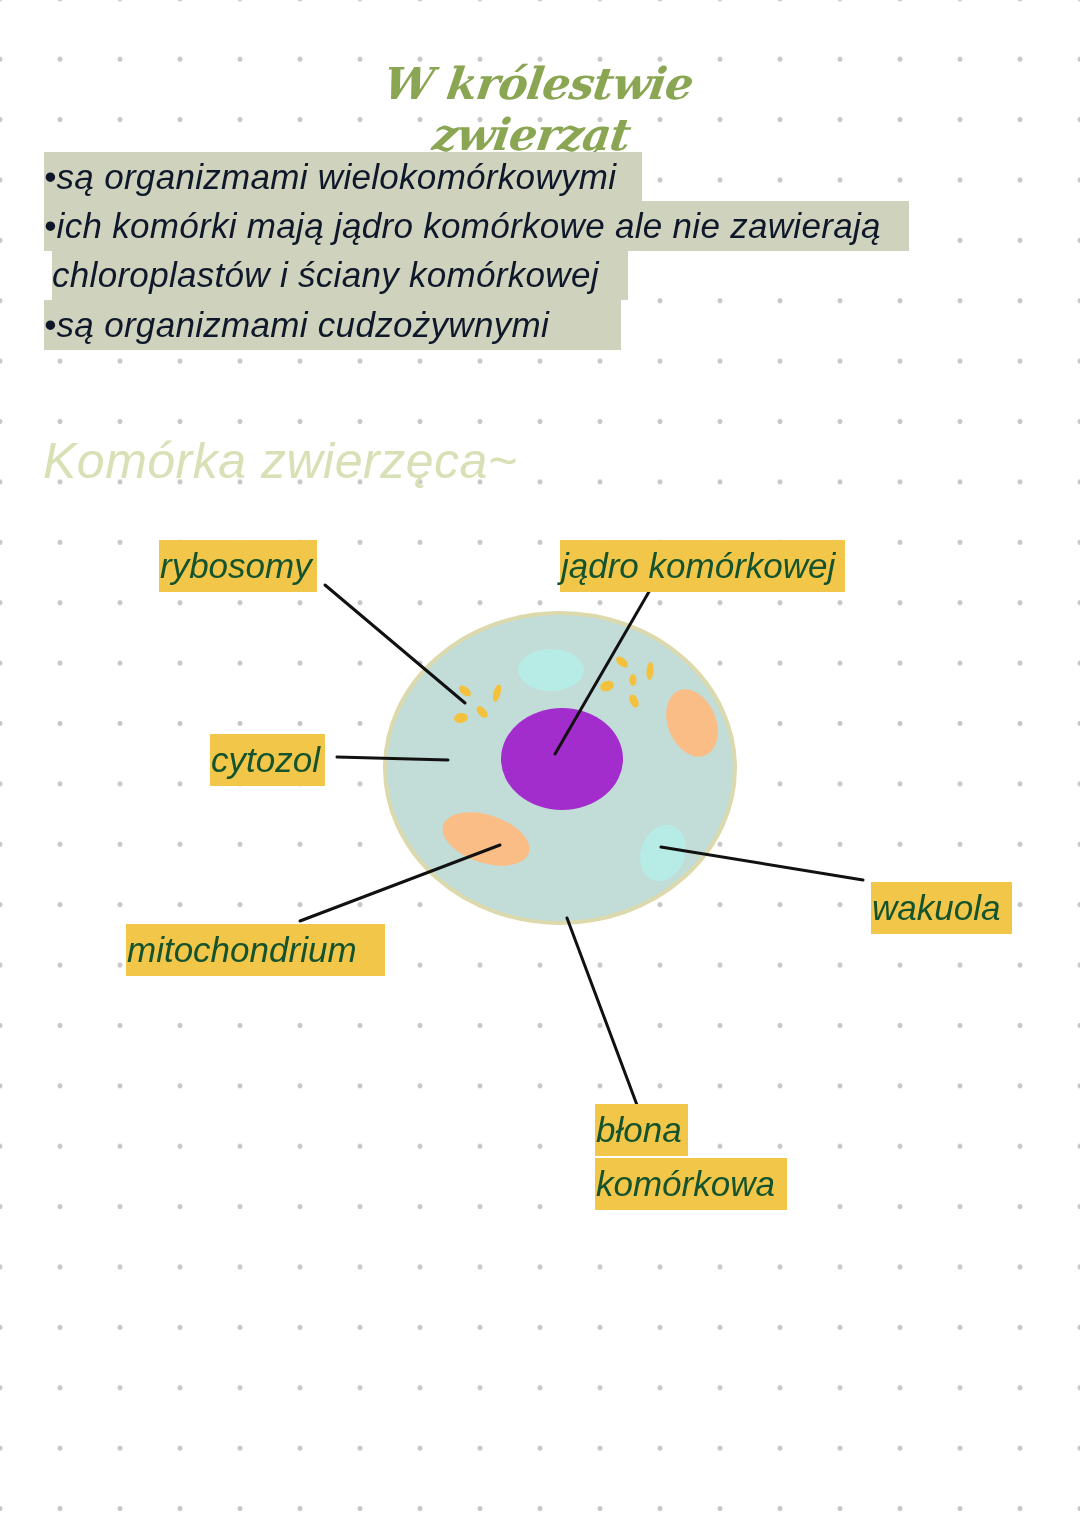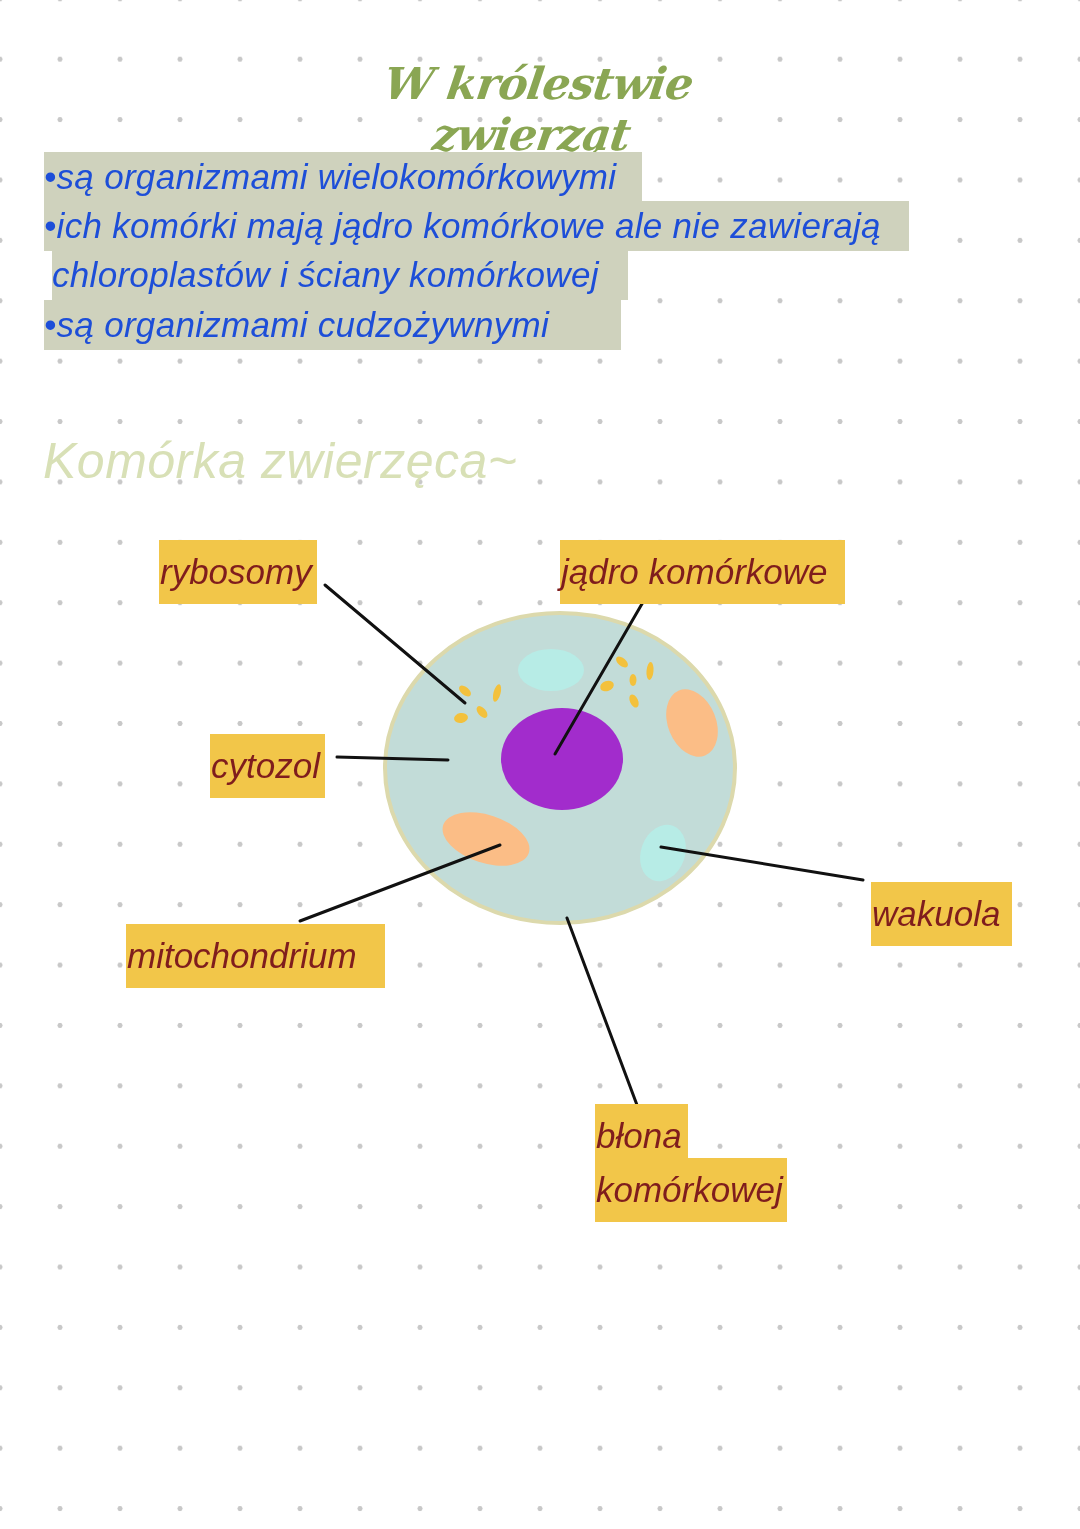--- a/index.html
+++ b/index.html
@@ -13,32 +13,32 @@
   }
   .title {
     position: absolute; left: 300px; top: 58px; width: 470px; text-align: center;
     font-family: "DejaVu Serif", serif; font-style: italic; font-weight: bold;
     font-size: 44px; color: #8aa653; letter-spacing: -1px; margin: 0;
     transform: skewX(-8deg);
   }
   .hl-line {
     position: absolute; left: 44px; height: 50px; background: #cfd2bd;
     font-family: "Liberation Sans", sans-serif; font-style: italic;
-    font-size: 35px; line-height: 50px; color: #1d4ed8; white-space: nowrap;
+    font-size: 35px; line-height: 50px; color: #0f172a; white-space: nowrap;
     padding: 0 2px 0 0; box-sizing: border-box; letter-spacing: 0.3px;
   }
   .subtitle {
     position: absolute; left: 43px; top: 432px; margin: 0;
     font-family: "Liberation Sans", sans-serif; font-style: italic; font-weight: normal;
     font-size: 50px; color: #d8e0b6; letter-spacing: 0.5px;
   }
   .label {
-    position: absolute; background: #f2c649; color: #7f1d1d;
+    position: absolute; background: #f2c649; color: #14532d;
     font-family: "Liberation Sans", sans-serif; font-style: italic;
-    font-size: 35px; line-height: 50px; white-space: nowrap; padding: 7px 1px;
+    font-size: 35px; line-height: 50px; white-space: nowrap; padding: 1px 1px;
   }
   svg.diagram { position: absolute; left: 0; top: 0; }
 </style>
 </head>
 <body>
 
 <h1 class="title">W królestwie zwierząt</h1>
 
 <div class="hl-line" style="top:152px;width:598px;">•są organizmami wielokomórkowymi</div>
 <div class="hl-line" style="top:201px;width:865px;">•ich komórki mają jądro komórkowe ale nie zawierają</div>
@@ -75,18 +75,18 @@
     <line x1="325" y1="585" x2="465" y2="703"></line>
     <line x1="650" y1="590" x2="555" y2="754"></line>
     <line x1="337" y1="757" x2="448" y2="760"></line>
     <line x1="300" y1="921" x2="500" y2="845"></line>
     <line x1="661" y1="847" x2="863" y2="880"></line>
     <line x1="567" y1="918" x2="637" y2="1105"></line>
   </g>
 </svg>
 
 <div class="label" style="left:159px;top:540px;width:156px;">rybosomy</div>
-<div class="label" style="left:560px;top:540px;width:283px;">jądro komórkowe</div>
+<div class="label" style="left:560px;top:540px;width:283px;">jądro komórkowej</div>
 <div class="label" style="left:210px;top:734px;width:113px;">cytozol</div>
 <div class="label" style="left:126px;top:924px;width:257px;">mitochondrium</div>
 <div class="label" style="left:871px;top:882px;width:139px;font-style:italic;">wakuola</div>
 <div class="label" style="left:595px;top:1104px;width:91px;">błona</div>
-<div class="label" style="left:595px;top:1158px;width:190px;">komórkowej</div>
+<div class="label" style="left:595px;top:1158px;width:190px;">komórkowa</div>
 
 </body></html>

